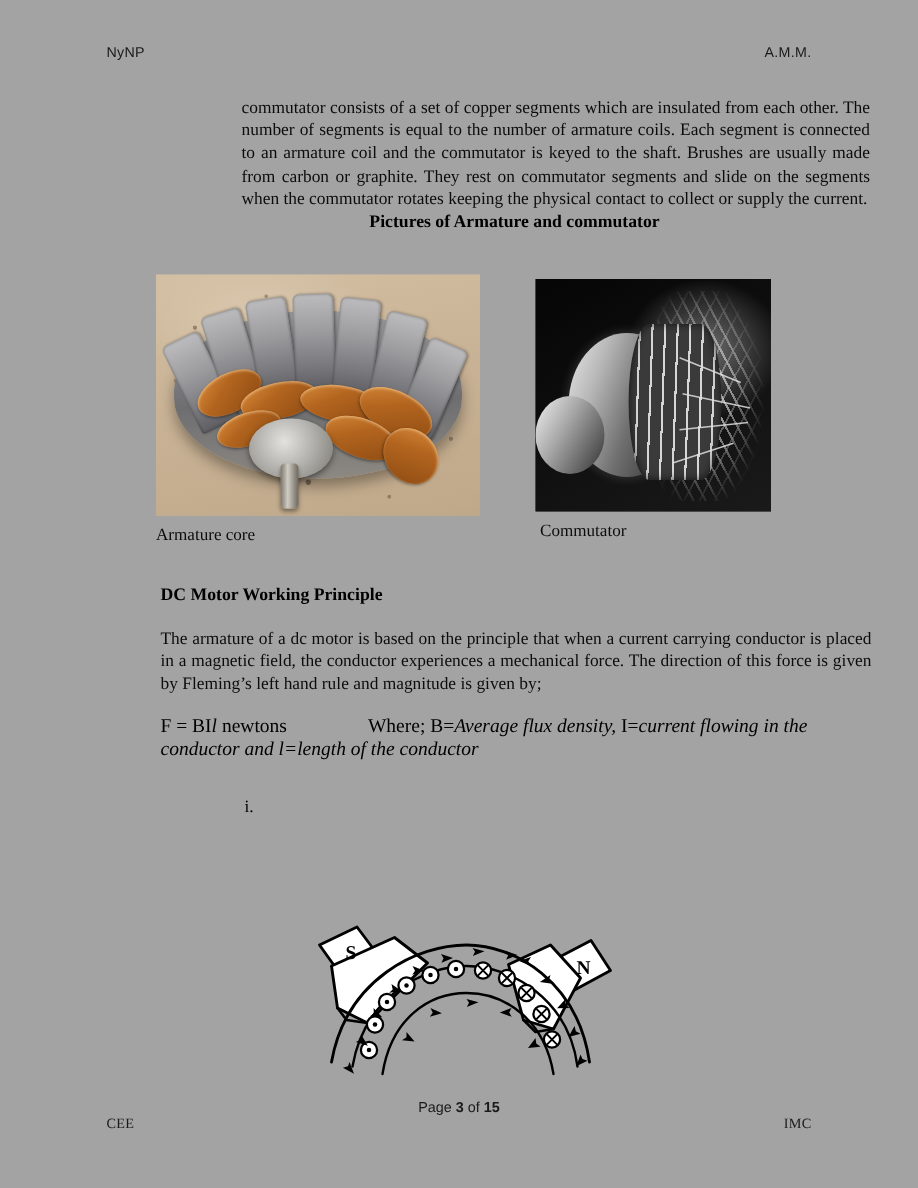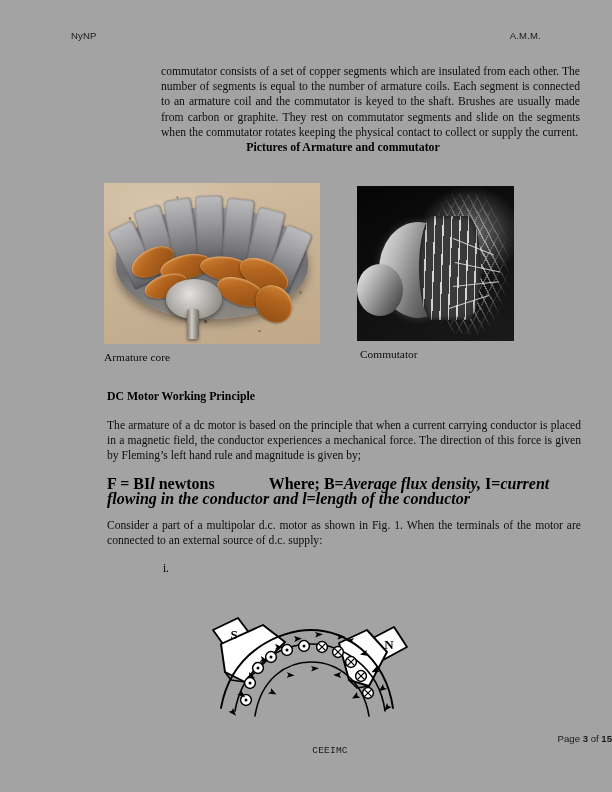--- a/index.html
+++ b/index.html
@@ -204,21 +204,21 @@
   
   .lower-region {
     position: absolute;
     top: 389px;
     left: 71px;
     width: 474px;
     margin-left: 36px;
   }
   .gap-sm { height: 12px; }
   .gap-md { height: 14px; }
-  .formula { font-size: 16px; line-height: 15.2px; font-weight: bold; }
+  .formula { font-size: 13px; line-height: 15.2px; }
   .formula .ital { font-style: italic; }
   .tabspace { display: inline-block; width: 54px; }
 
   ol.roman {
     margin: 0;
     padding-left: 0;
     list-style: none;
     font-size: 11.5px;
     line-height: 15.3px;
   }
@@ -243,38 +243,37 @@
     width: 612px;
     text-align: center;
   }
 
   
   .page-number {
     position: absolute;
     top: 733px;
     left: 0;
     width: 612px;
-    text-align: right;
+    text-align: center;
     font-family: "Liberation Sans", sans-serif;
     font-size: 9.6px;
     color: #1a1a1a;
   }
   .page-number b { font-weight: bold; }
   .page-footer {
     position: absolute;
     top: 745px;
     left: 71px;
     width: 470px;
     display: flex;
-    justify-content: center;
-    font-family: Liberation Mono, monospace;
+    justify-content: space-between;
+    font-family: Liberation Serif, serif;
     font-size: 9.5px;
     color: #1a1a1a;
     letter-spacing: 0.2px;
-    margin-left: 24px;
   }
 </style>
 </head>
 <body>
 
 <div class="page">
 
   <div class="page-header">
     <span>NyNP</span>
     <span>A.M.M.</span>
@@ -342,21 +341,20 @@
     <div class="gap-sm"></div>
 
     <div class="formula">
       <span>F = BI</span><span class="ital">l</span><span> newtons</span><span class="tabspace"></span><span>Where;</span>
       <span>B=</span><span class="ital">Average flux density</span><span class="ital">, </span><span>I=</span><span class="ital">current flowing in the conductor and</span>
       <span class="ital">l=length of the conductor</span>
     </div>
 
     <div class="gap-sm"></div>
 
-    <p class="para">Consider a part of a multipolar d.c. motor as shown in Fig. 1. When the terminals of the motor are connected to an external source of d.c. supply:</p>
 
     <div class="gap-sm"></div>
 
     <ol class="roman">
       <li>
         <span class="num">i.</span>
       </li>
     </ol>
   </div>
 

